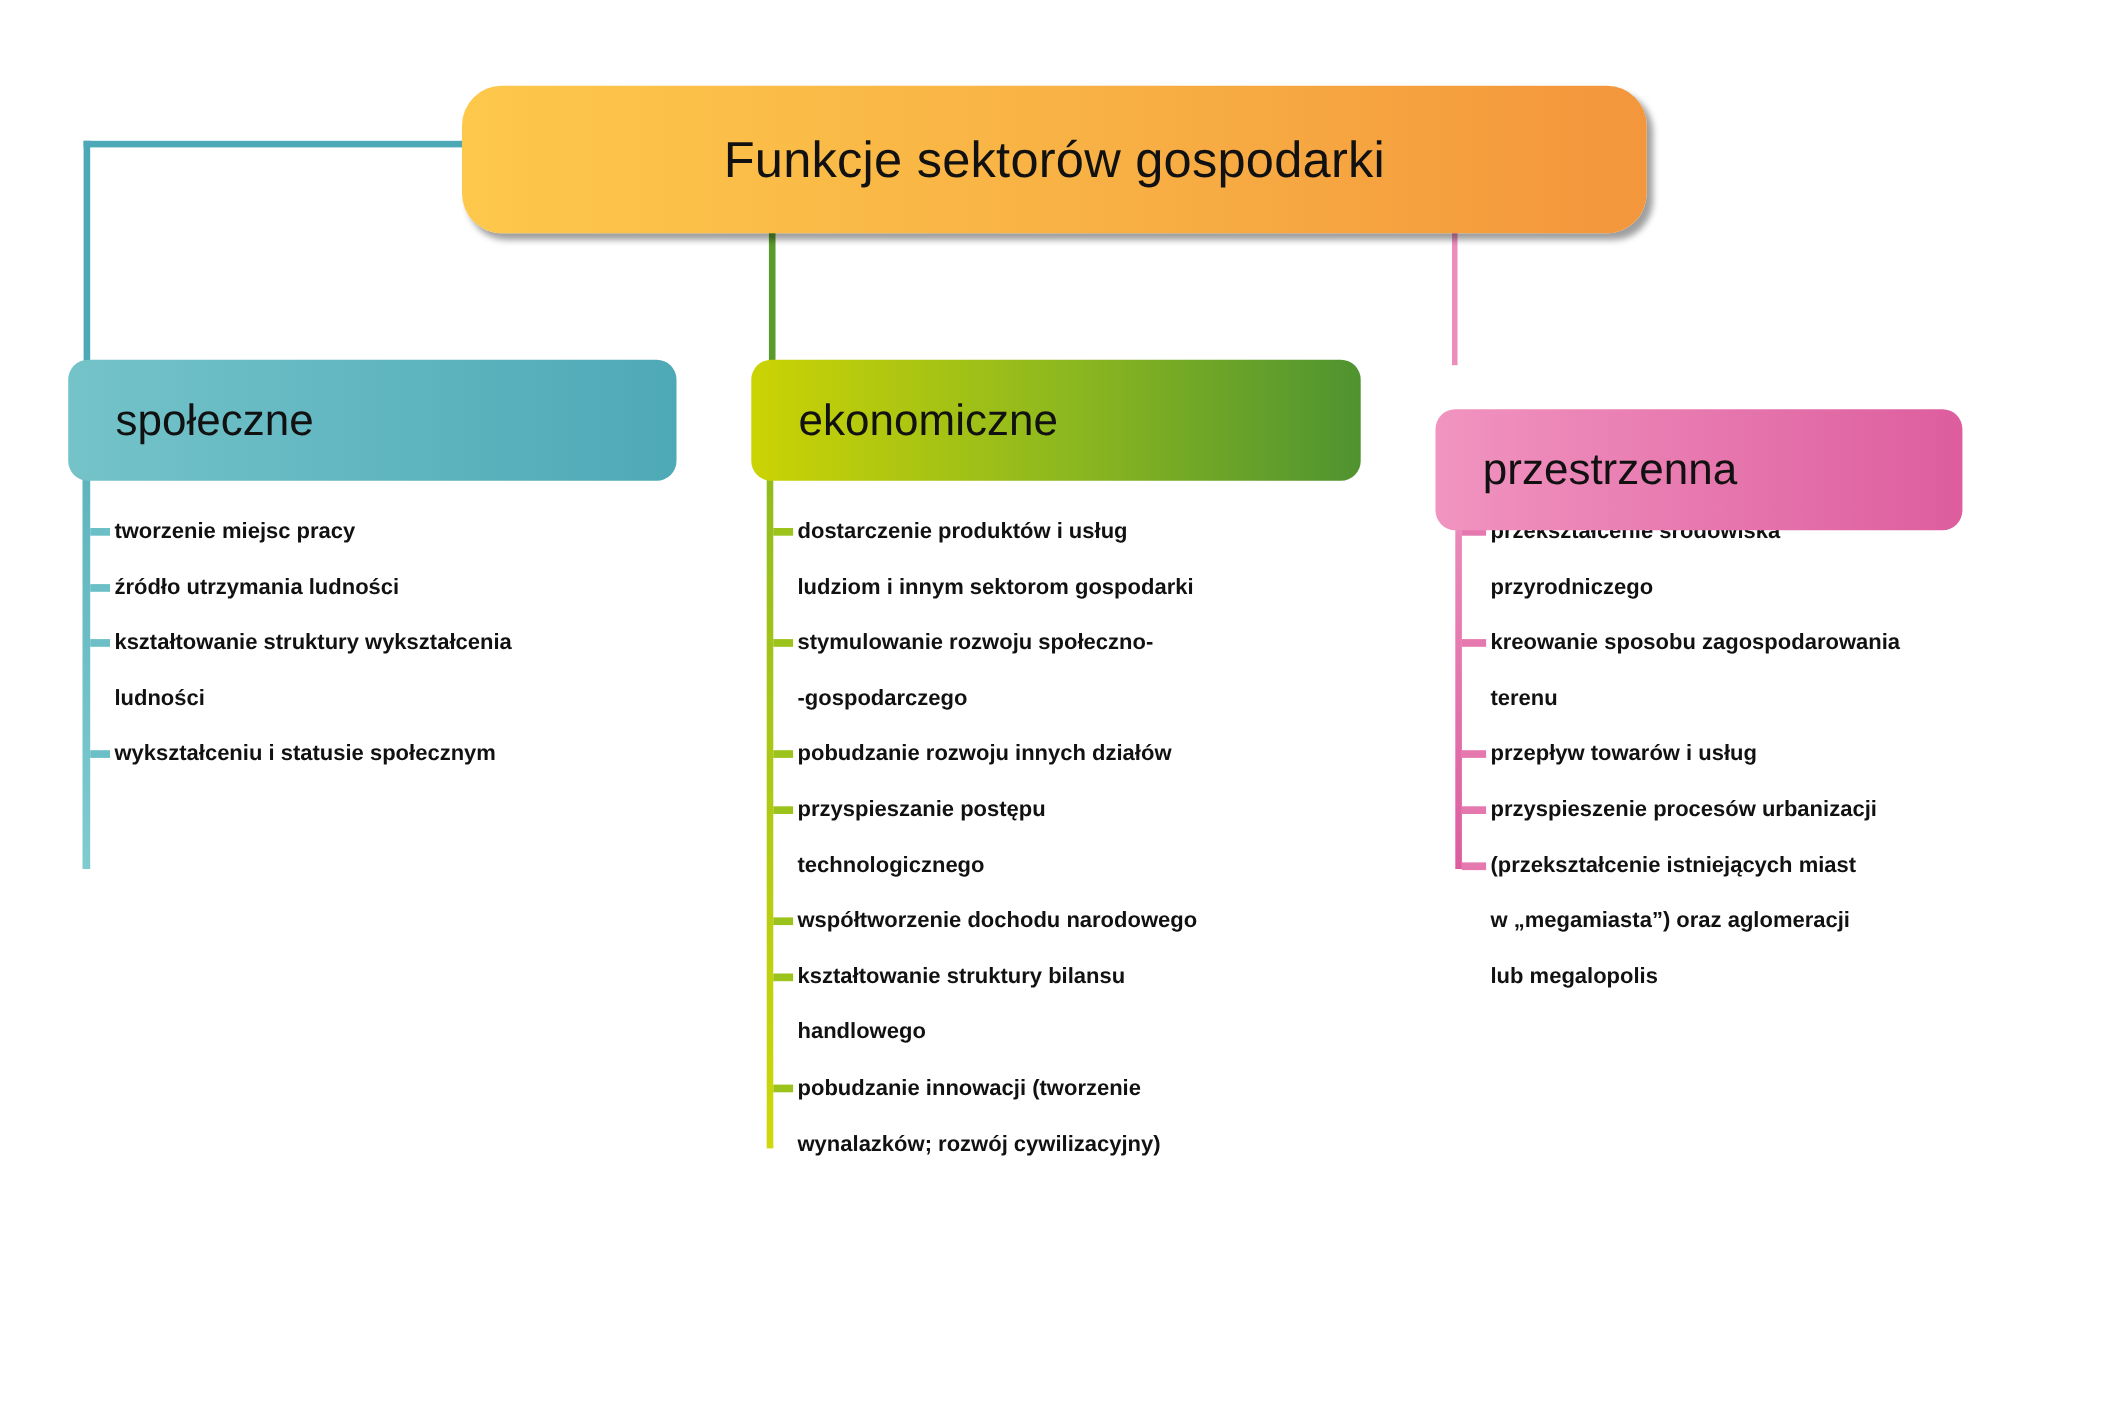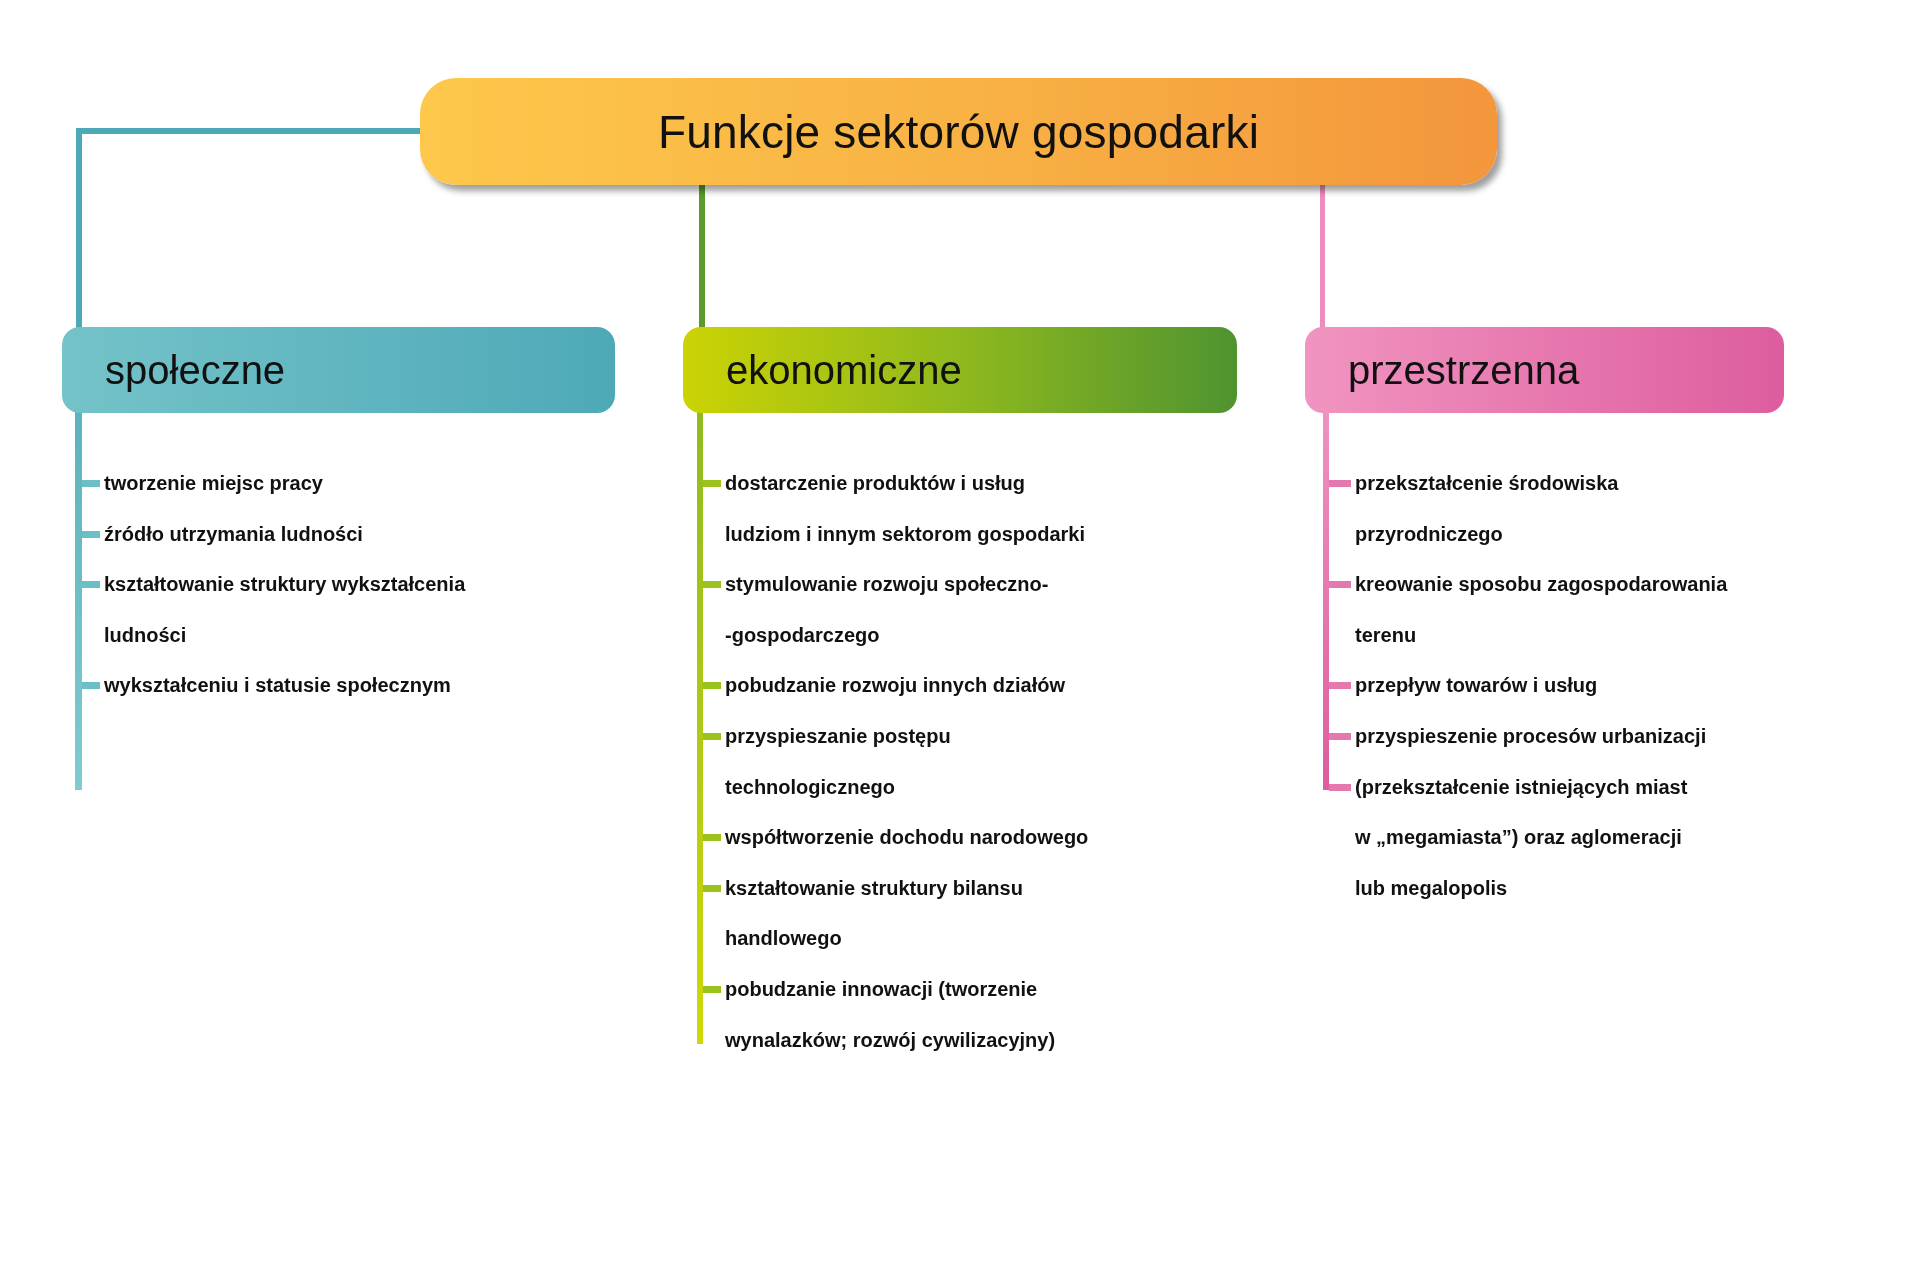--- a/index.html
+++ b/index.html
@@ -1,30 +1,30 @@
 <!DOCTYPE html>
 <html><head>
 <meta charset="utf-8">
 <style>
   html, body { margin:0; padding:0; background:#ffffff; }
   body { width:1920px; height:1280px; position:relative; overflow:hidden;
          font-family:"Liberation Sans", "DejaVu Sans", sans-serif; color:#111; }
   .abs { position:absolute; }
-  .title-box { left:420px; top:78px; width:1077px; height:107px; border-radius:36px;
+  .title-box { left:420px; top:78px; width:1077px; height:134px; border-radius:36px;
     background:linear-gradient(90deg,#fdc84b 0%,#f8b044 55%,#f3963c 100%);
     box-shadow:5px 6px 6px rgba(0,0,0,0.38);
     display:flex; align-items:center; justify-content:center; z-index:3; }
   .title-text { font-size:46px; color:#111; letter-spacing:0.2px; }
   .line { position:absolute; }
-  .cat-box { position:absolute; top:327px; height:86px; border-radius:18px;
+  .cat-box { position:absolute; top:327px; height:110px; border-radius:18px;
     display:flex; align-items:center; z-index:2; }
   .cat-text { font-size:40px; padding-left:43px; color:#111; }
   .cat-blue { left:62px; width:553px; background:linear-gradient(90deg,#74c3c9,#4ea9b7); }
   .cat-green { left:683px; width:554px; background:linear-gradient(90deg,#cbd304 0%,#8fb91e 50%,#4f9330 100%); }
-  .cat-pink { left:1305px; width:479px; background:linear-gradient(90deg,#f194c0,#dd5d9e); }
+  .cat-pink { left:1305px; width:479px; background:linear-gradient(90deg,#f194c0,#dd5d9e);margin-top:45px; }
   .items { position:absolute; top:458px; margin:0; padding:0; list-style:none; }
   .items li { font-size:20px; line-height:50.6px; white-space:pre; position:relative;font-weight:bold; }
   .items li .ln { display:block; }
   .tick { position:absolute; height:7px; top:22px; }
 </style>
 </head>
 <body>
 
 <div class="line" style="left:76px; top:128px; width:350px; height:6px; background:#4ea9b7;"></div>
 <div class="line" style="left:76px; top:128px; width:6px; height:205px; background:#4ea9b7;"></div>

